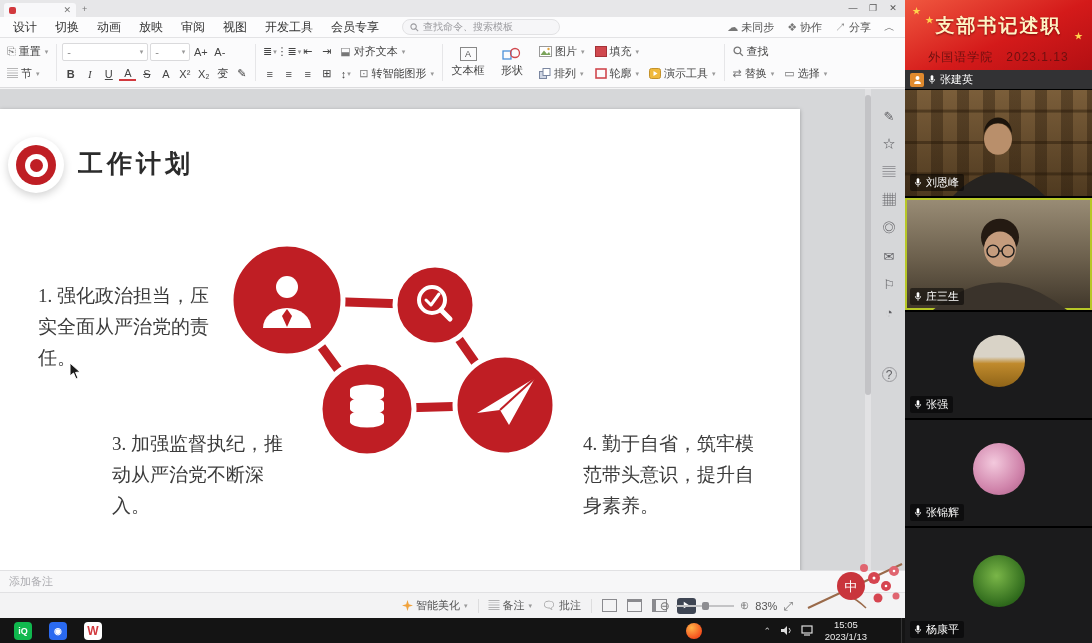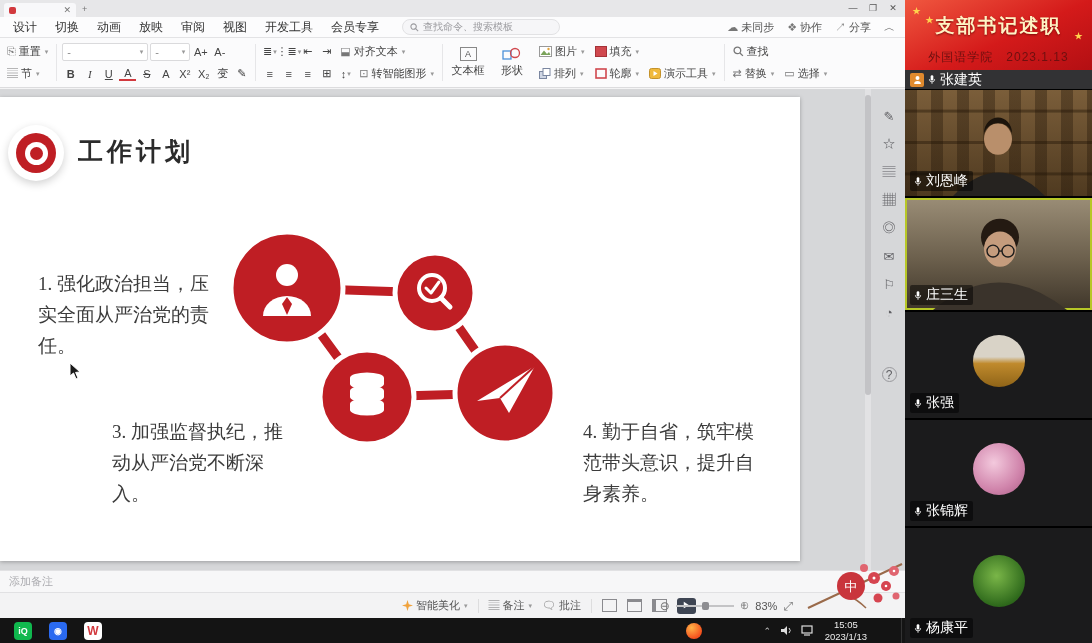--- a/index.html
+++ b/index.html
@@ -34,21 +34,21 @@
   .dd { border:1px solid #dadadc; background:#fff; height:18px; display:flex; align-items:center; justify-content:space-between; padding:0 4px; font-size:11px; color:#888; border-radius:2px; }
   .fmt { width:17px; height:18px; display:flex; align-items:center; justify-content:center; font-size:11px; color:#444; }
   .fmt.b { font-weight:bold; } .fmt.i { font-style:italic; font-family:"Liberation Serif",serif; } .fmt.u { text-decoration:underline; }
   .fmt.a1 { border-bottom:2px solid #d2393e; height:15px; }
   .fmt.s { text-decoration:line-through; }
   .rb-big { width:44px; display:flex; flex-direction:column; align-items:center; justify-content:center; gap:2px; font-size:11px; color:#444; }
   .tb-icon { width:17px; height:14px; border:1px solid #888; display:flex; align-items:center; justify-content:center; font-size:9px; color:#555; }
 
   
   #editor { position:absolute; left:0; top:89px; width:905px; height:481px; background:#d6d7d9; overflow:hidden; }
-  .slide { position:absolute; left:0; top:8px; width:800px; height:464px; background:#fff; box-shadow:0 1px 4px rgba(0,0,0,.28); }
+  .slide { position:absolute; left:0; top:20px; width:800px; height:464px; background:#fff; box-shadow:0 1px 4px rgba(0,0,0,.28); }
   .title-icon { position:absolute; left:8px; top:28px; width:56px; height:56px; border-radius:50%; background:#fff; box-shadow:0 3px 8px rgba(0,0,0,.18); display:flex; align-items:center; justify-content:center; }
   .ti2 { width:40px; height:40px; border-radius:50%; background:#bf1e24; display:flex; align-items:center; justify-content:center; }
   .ti3 { width:23px; height:23px; border-radius:50%; background:#fff; display:flex; align-items:center; justify-content:center; }
   .ti4 { width:13px; height:13px; border-radius:50%; background:#bf1e24; }
   .slide-title { position:absolute; left:78px; top:38px; font-size:25px; color:#2b2b2b; font-weight:600; letter-spacing:4px; font-family:"Liberation Serif",serif; }
   .pt { position:absolute; font-size:19px; line-height:1.62; color:#3c3c3c; font-family:"Liberation Serif",serif; }
   .pt1 { left:38px;  top:172px; width:174px; }
   .pt2 { left:519px; top:134px; width:166px; }
   .pt3 { left:112px; top:320px; width:188px; }
   .pt4 { left:583px; top:320px; width:180px;font-family:Liberation Serif, serif; }
@@ -94,21 +94,21 @@
 
   
   #meet { position:absolute; left:905px; top:0; width:187px; height:643px; background:#0c0c0c; display:flex; flex-direction:column; }
   .banner { height:70px; background:linear-gradient(155deg,#f0573f 0%,#d41a1a 55%,#b30f13 100%); position:relative; overflow:hidden; flex:none; }
   .banner .btitle { text-align:center; margin-top:13px; font-size:19px; font-weight:bold; color:#fff3c4; letter-spacing:2px; text-shadow:0 1px 2px #7e0a0a; font-family:"Liberation Serif",serif; }
   .banner .bsub { position:absolute; bottom:4px; width:100%; text-align:center; font-size:12px; color:#6e1010; letter-spacing:1px; }
   .banner .star { position:absolute; color:#ffd34d; font-size:9px; }
   .s1 { left:7px; top:5px; } .s2 { left:20px; top:14px; font-size:7px; } .s3 { right:9px; top:30px; font-size:7px; }
   .mini-row { height:20px; background:#323234; display:flex; align-items:center; gap:4px; padding:0 5px; border-bottom:1px solid #000; flex:none; }
   .mini-av { width:14px; height:14px; border-radius:2px; background:#e08a2e; display:flex; align-items:center; justify-content:center; flex:none; }
-  .pname { font-size:14px; color:#fff; white-space:nowrap; }
+  .pname { font-size:11px; color:#fff; white-space:nowrap; }
   .tile { position:relative; border-bottom:2px solid #000; flex:none; }
   .t-liu { height:108px; background:repeating-linear-gradient(90deg, rgba(30,18,6,.35) 0 12px, rgba(0,0,0,0) 12px 26px), linear-gradient(180deg,#7b5e3a,#4f3a20); }
   .t-zhuang { height:114px; background:linear-gradient(180deg,#9a8d76,#6b5f4c 55%,#3f362a); box-shadow:inset 0 0 0 2px #b7c727;padding-left:48px; }
   .t-av { height:108px; background:#1b1b1c; }
   .t-last { flex:1; border-bottom:none; }
   .avatar-circle { position:absolute; left:50%; top:46%; transform:translate(-50%,-50%); width:52px; height:52px; border-radius:50%; }
   .av-field   { background:linear-gradient(180deg,#d9d3c7 42%,#c08a2c 55%,#8f6418); }
   .av-flowers { background:radial-gradient(circle at 40% 38%, #f3c9dd, #d084ab 60%, #a85c85); }
   .av-leaves  { background:radial-gradient(circle at 45% 40%, #7ab648, #2f6a1c 70%, #1c4510); }
   .chip { position:absolute; left:5px; bottom:5px; display:flex; align-items:center; gap:4px; background:rgba(0,0,0,.5); padding:1px 5px 1px 4px; border-radius:2px; z-index:3; }

